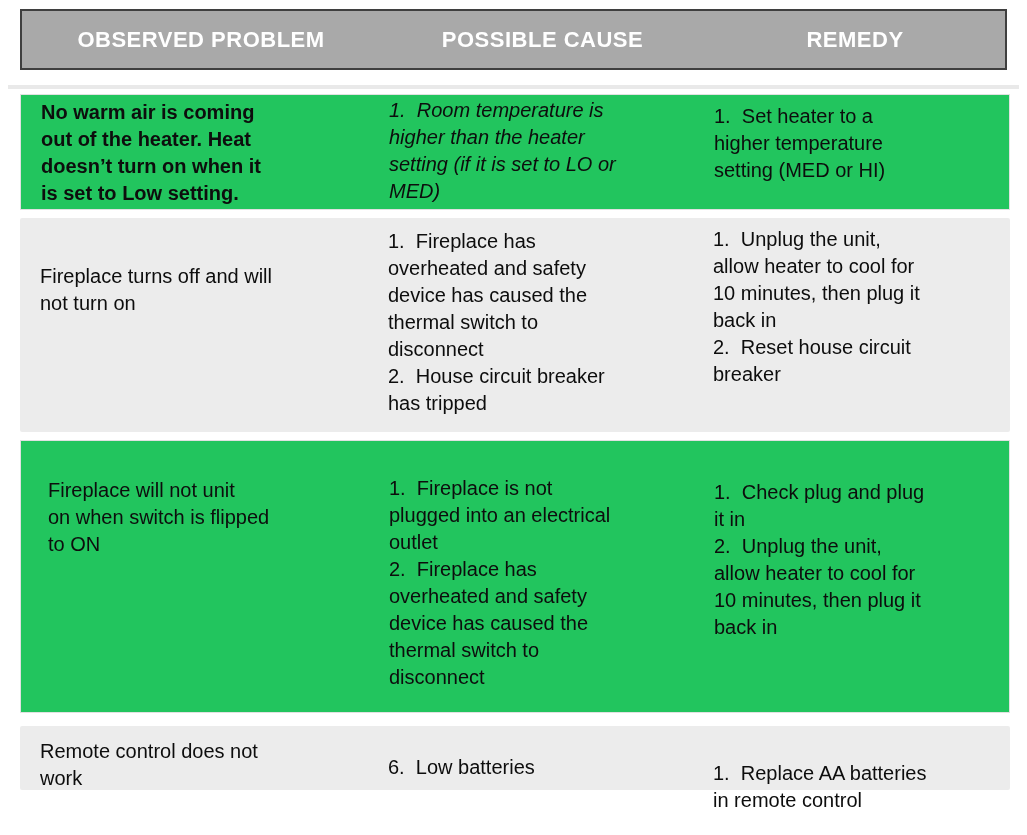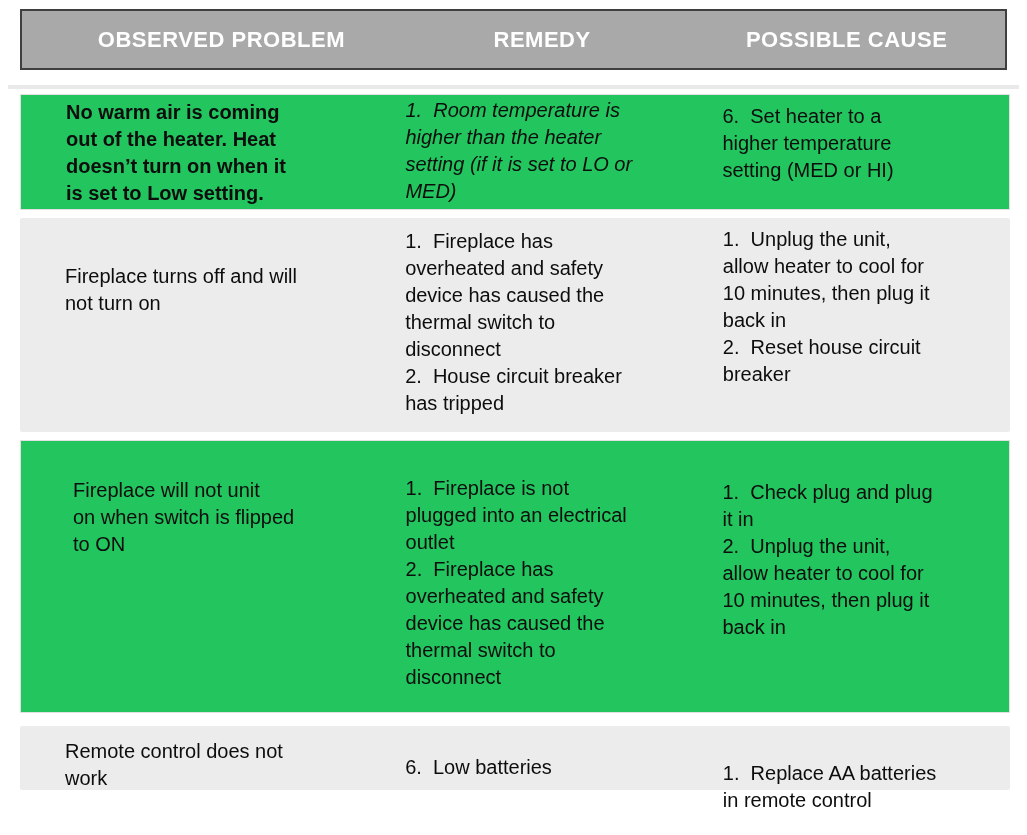--- a/index.html
+++ b/index.html
@@ -45,21 +45,21 @@
   }
   .row.white { background: #22c55e; border: 1px solid var(--row-border, #e1e1e1); }
   .row.gray  { background: var(--row-alt-bg, #ececec); border-radius: 2px; }
 
   .row-1 { height: 116px; }
   .row-2 { height: 214px; margin-top: 8px; }
   .row-3 { height: 273px; margin-top: 8px; }
   .row-4 { height: 64px;  margin-top: 13px; }
 
   
-  .c1 { width: 360px; margin-left: 25px; }
+  .c1 { width: 360px; }
   .c2 { width: 325px; }
   .c3 { width: 302px; }
   .hcell.c1 { width: 358px; }
   .hcell.c2 { width: 325px; }
   .hcell.c3 { width: 300px; }
 
   .cell {
     box-sizing: border-box;
     font-size: 20px;
     line-height: 27px;
@@ -85,38 +85,38 @@
   .row-4 .c2 { padding-top: 28px; }
   .row-4 .c3 { padding-top: 10px; margin-top: 24px; }
 </style>
 </head>
 <body>
 
 <div class="page">
 
   <div class="header-row">
     <div class="hcell c1">OBSERVED PROBLEM</div>
+    <div class="hcell c2">POSSIBLE CAUSE</div>
     <div class="hcell c3">REMEDY</div>
-    <div class="hcell c2">POSSIBLE CAUSE</div>
   </div>
 
   <div class="divider"></div>
 
   <div class="rows">
 
     <div class="row row-1 white">
       <div class="cell c1 bold">No warm air is coming
 out of the heater. Heat
 doesn’t turn on when it
 is set to Low setting.</div>
       <div class="cell c2">1.  Room temperature is
 higher than the heater
 setting (if it is set to LO or
 MED)</div>
-      <div class="cell c3">6.  Set heater to a
+      <div class="cell c3">1.  Set heater to a
 higher temperature
 setting (MED or HI)</div>
     </div>
 
     <div class="row row-2 gray">
       <div class="cell c1">Fireplace turns off and will
 not turn on</div>
       <div class="cell c2">1.  Fireplace has
 overheated and safety
 device has caused the

